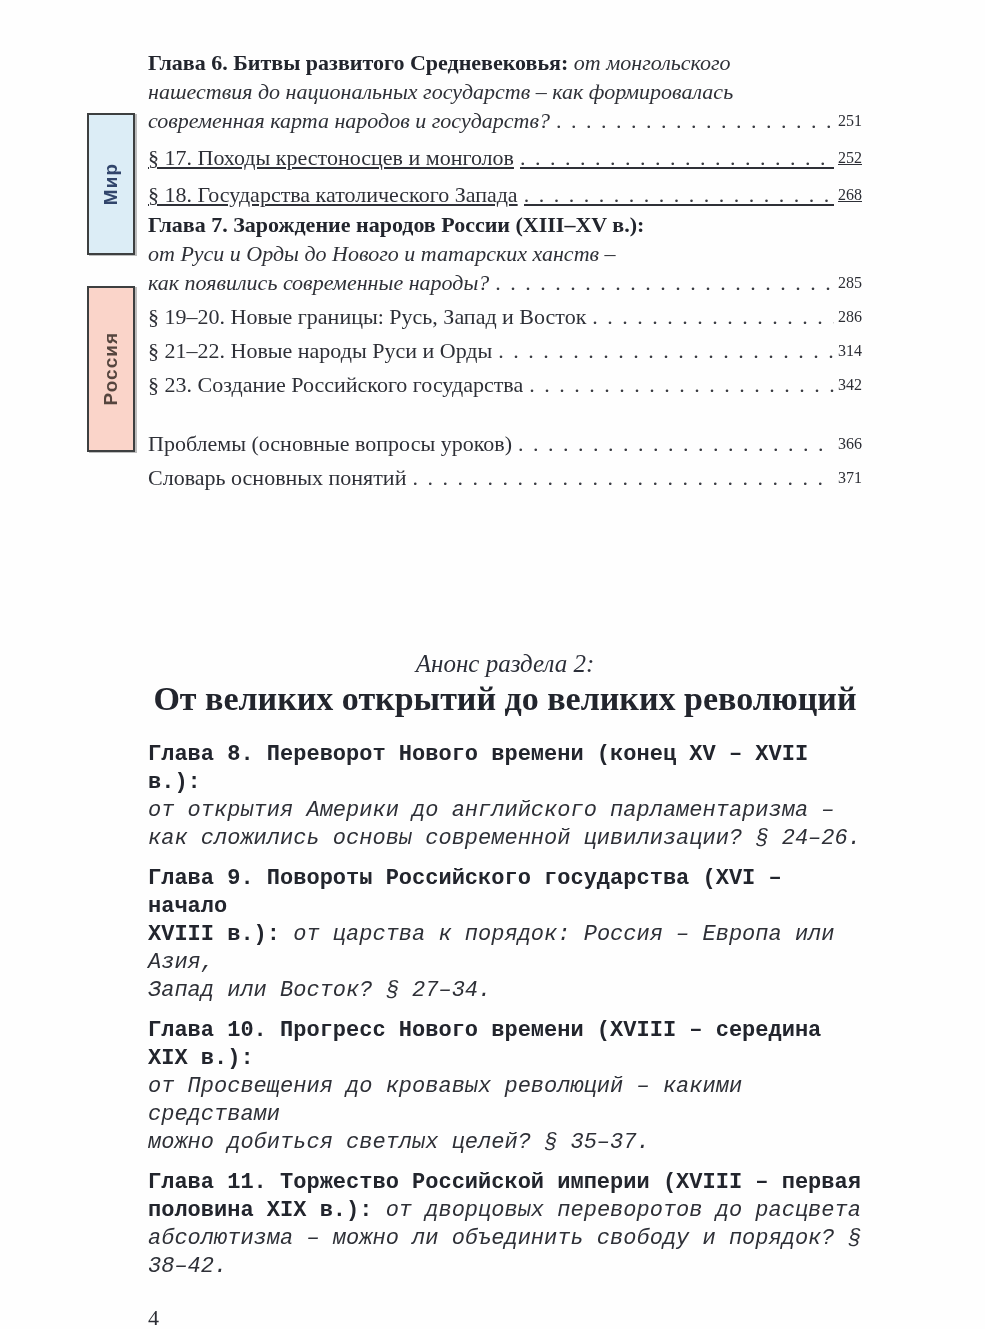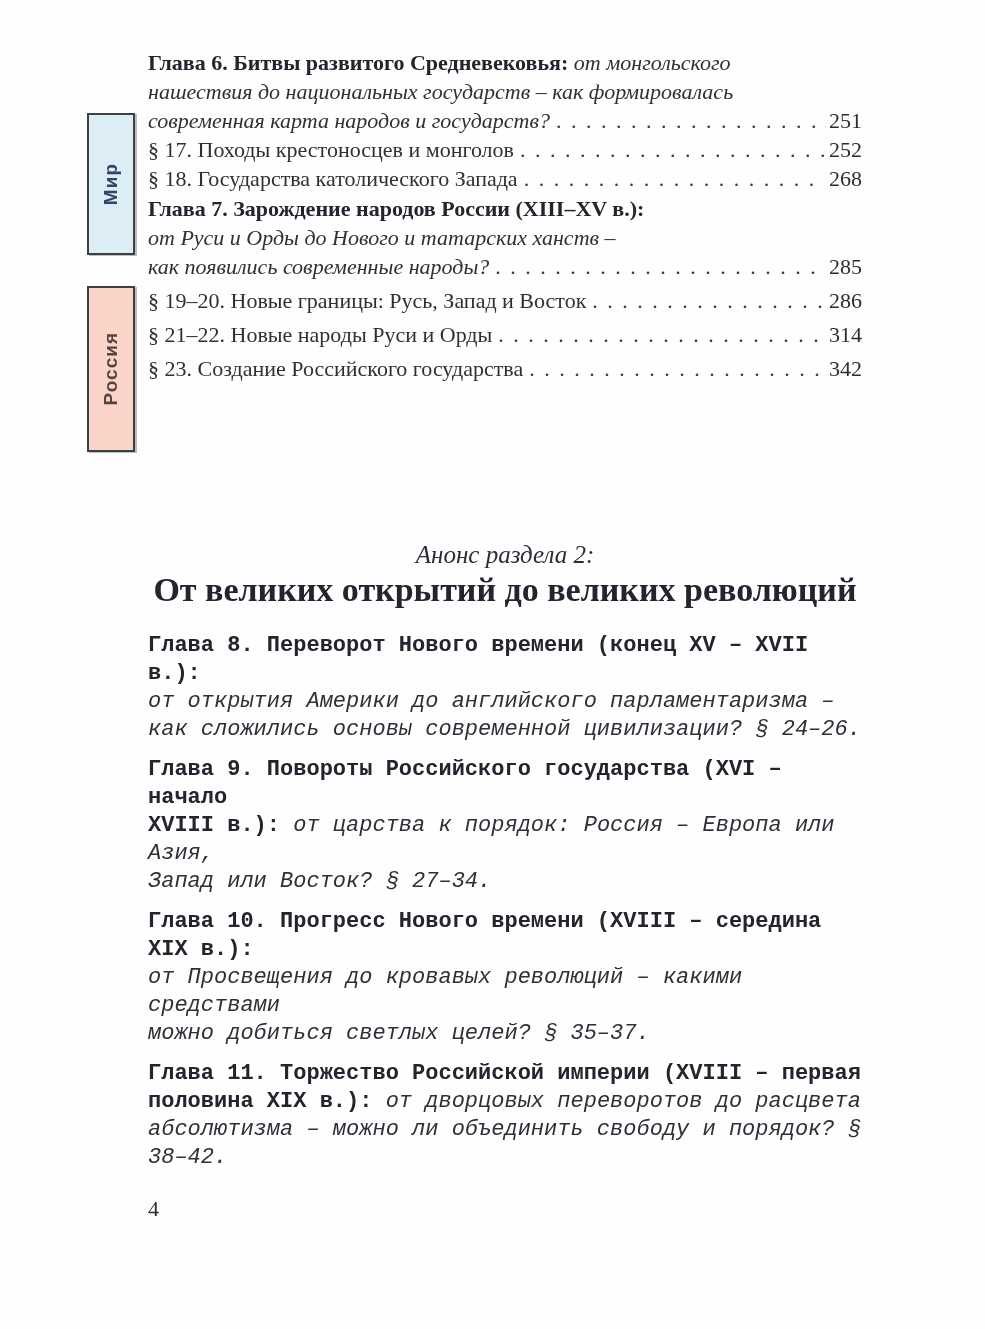--- a/index.html
+++ b/index.html
@@ -62,23 +62,23 @@
     flex: 1;
     overflow: hidden;
     white-space: nowrap;
     margin: 0 4px 0 6px;
     color: #3a3c42;
   }
   .dots::after {
     content: ". . . . . . . . . . . . . . . . . . . . . . . . . . . . . . . . . . . . . . . . . . . . . . . . . . . . . . . .";
     letter-spacing: 2px;
   }
-  .pg { font-size: 22px; color: #2b2d34; }
-
-  .entry-w { margin-top: 0; }
+  .pg { font-size: 16px; color: #2b2d34; }
+
+  .entry-w { margin-top: 8px; text-decoration: underline; }
   .entry-r { margin-top: 5px; }
   #ch7 { margin-top: 1px; }
   .misc { margin-top: 30px; }
   .misc .tocrow + .tocrow { margin-top: 5px; }
   .misc .dots { margin-right: 10px; }
 
   
   .announce { margin-top: 155px; text-align: center; }
   .announce .sub { font-style: italic; font-size: 25px; line-height: 34px; color: #2b2e38; }
   .announce .ttl { font-weight: bold; font-size: 34px; line-height: 36px; color: #22252d; }
@@ -157,20 +157,32 @@
       <span class="txt">§ 21–22. Новые народы Руси и Орды</span>
       <span class="dots"></span>
       <span class="pg">314</span>
     </div>
     <div class="tocrow entry-r">
       <span class="txt">§ 23. Создание Российского государства</span>
       <span class="dots"></span>
       <span class="pg">342</span>
     </div>
 
+    <div class="misc">
+      <div class="tocrow">
+        <span class="txt">Проблемы (основные вопросы уроков)</span>
+        <span class="dots"></span>
+        <span class="pg">366</span>
+      </div>
+      <div class="tocrow">
+        <span class="txt">Словарь основных понятий</span>
+        <span class="dots"></span>
+        <span class="pg">371</span>
+      </div>
+    </div>
 
     <div class="announce">
       <div class="sub">Анонс раздела 2:</div>
       <div class="ttl">От великих открытий до великих революций</div>
     </div>
 
     <div class="chapters">
 
       <div class="chap">
         <div class="l">

